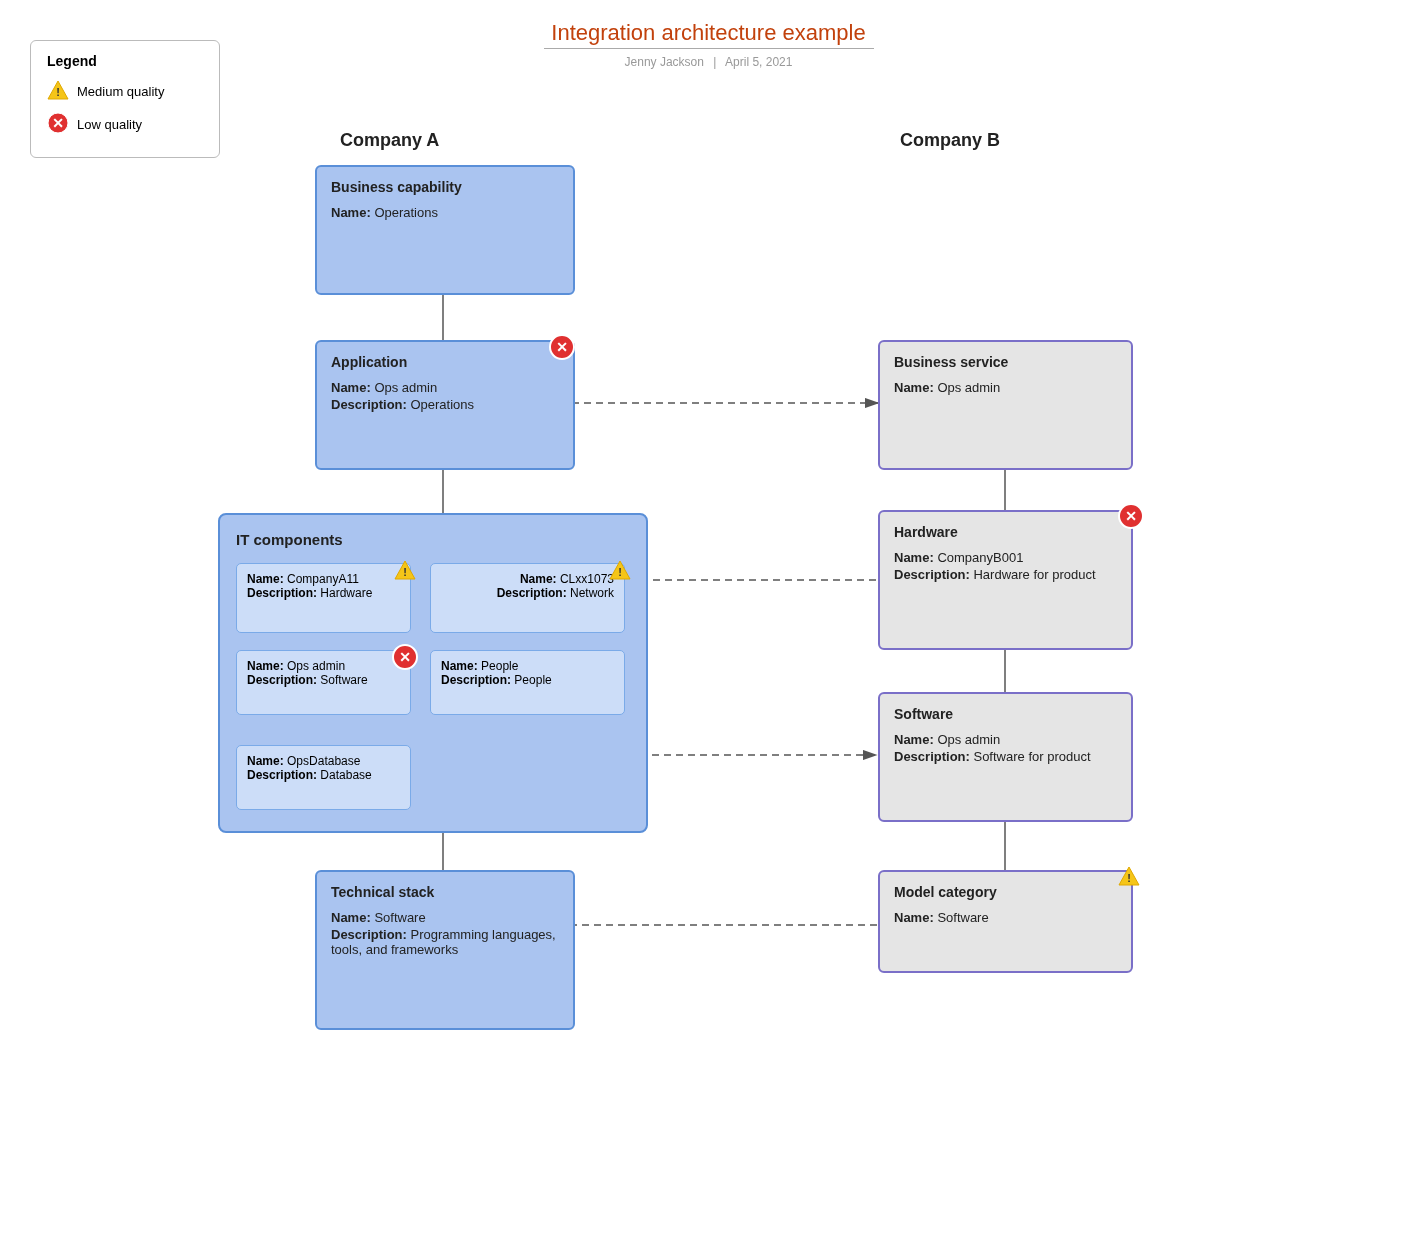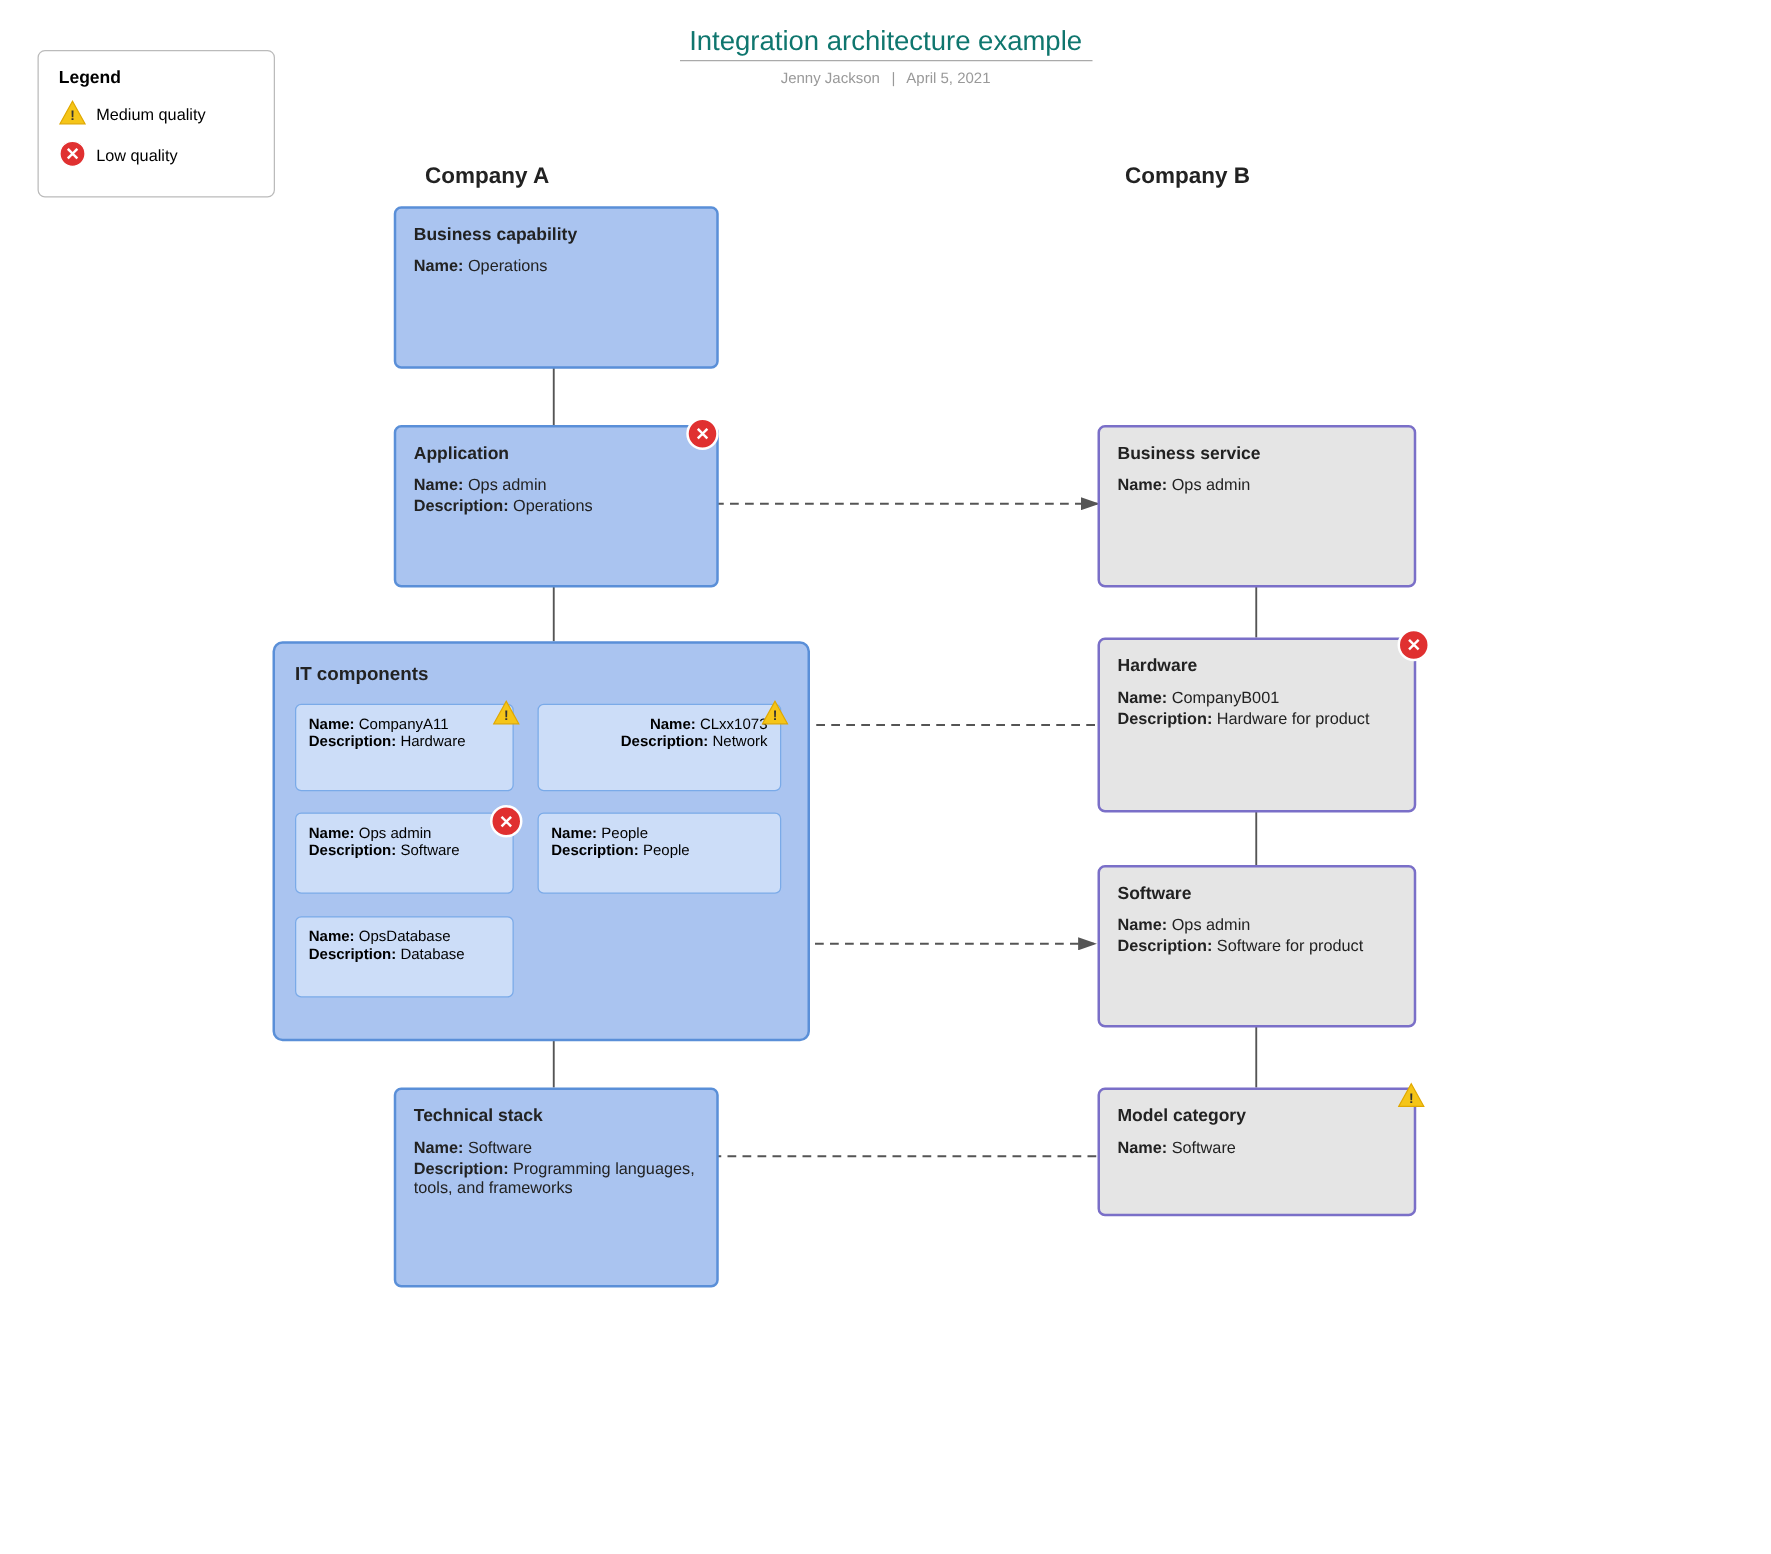--- a/index.html
+++ b/index.html
@@ -36,21 +36,21 @@
       font-size: 13px;
     }
 
     
     .page-title {
       position: absolute;
       top: 20px;
       left: 0; right: 0;
       text-align: center;
       font-size: 22px;
-      color: #0f766e;
+      color: #c2410c;
       font-weight: 400;
     }
     .page-title-underline {
       position: absolute;
       top: 48px;
       left: 50%;
       transform: translateX(-50%);
       width: 330px;
       height: 1px;
       background: #aaa;
@@ -289,21 +289,21 @@
     <div><strong>Description:</strong> <span>Software</span></div>
   </div>
 
   <div class="badge badge-red" style="top:129px; left:172px;">✕</div>
 
   <div class="mini-box" style="top:135px; left:210px; width:195px; height:65px;">
     <div><strong>Name:</strong> <span>People</span></div>
     <div><strong>Description:</strong> <span>People</span></div>
   </div>
 
-  <div class="mini-box" style="top:218px; left:16px; width:175px; height:65px;">
+  <div class="mini-box" style="top:230px; left:16px; width:175px; height:65px;">
     <div><strong>Name:</strong> <span>OpsDatabase</span></div>
     <div><strong>Description:</strong> <span>Database</span></div>
   </div>
 </div>
 
 <div class="box-blue" style="top:870px; left:315px; width:260px; height:160px;">
   <div class="box-blue-header">Technical stack</div>
   <div class="box-blue-field">
     <strong>Name:</strong>
     <span>Software</span>

